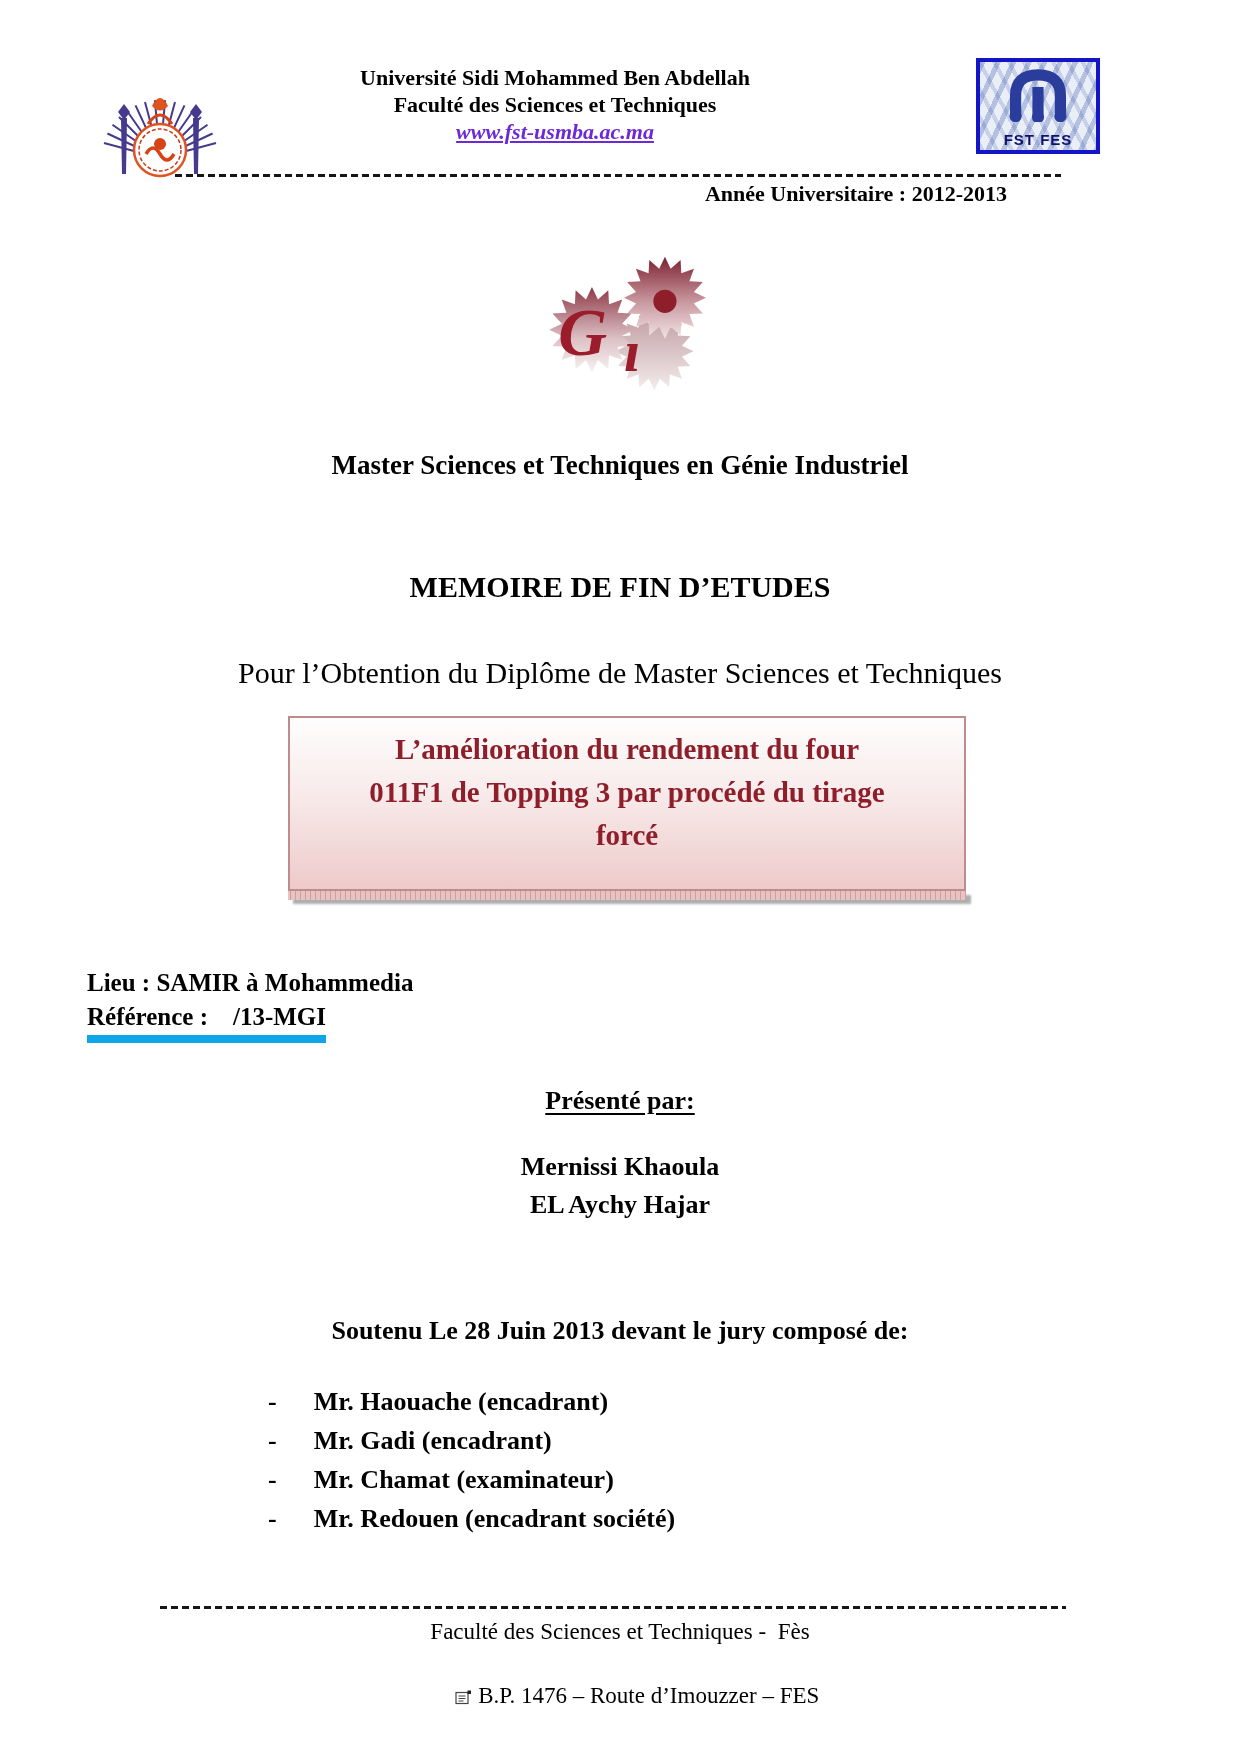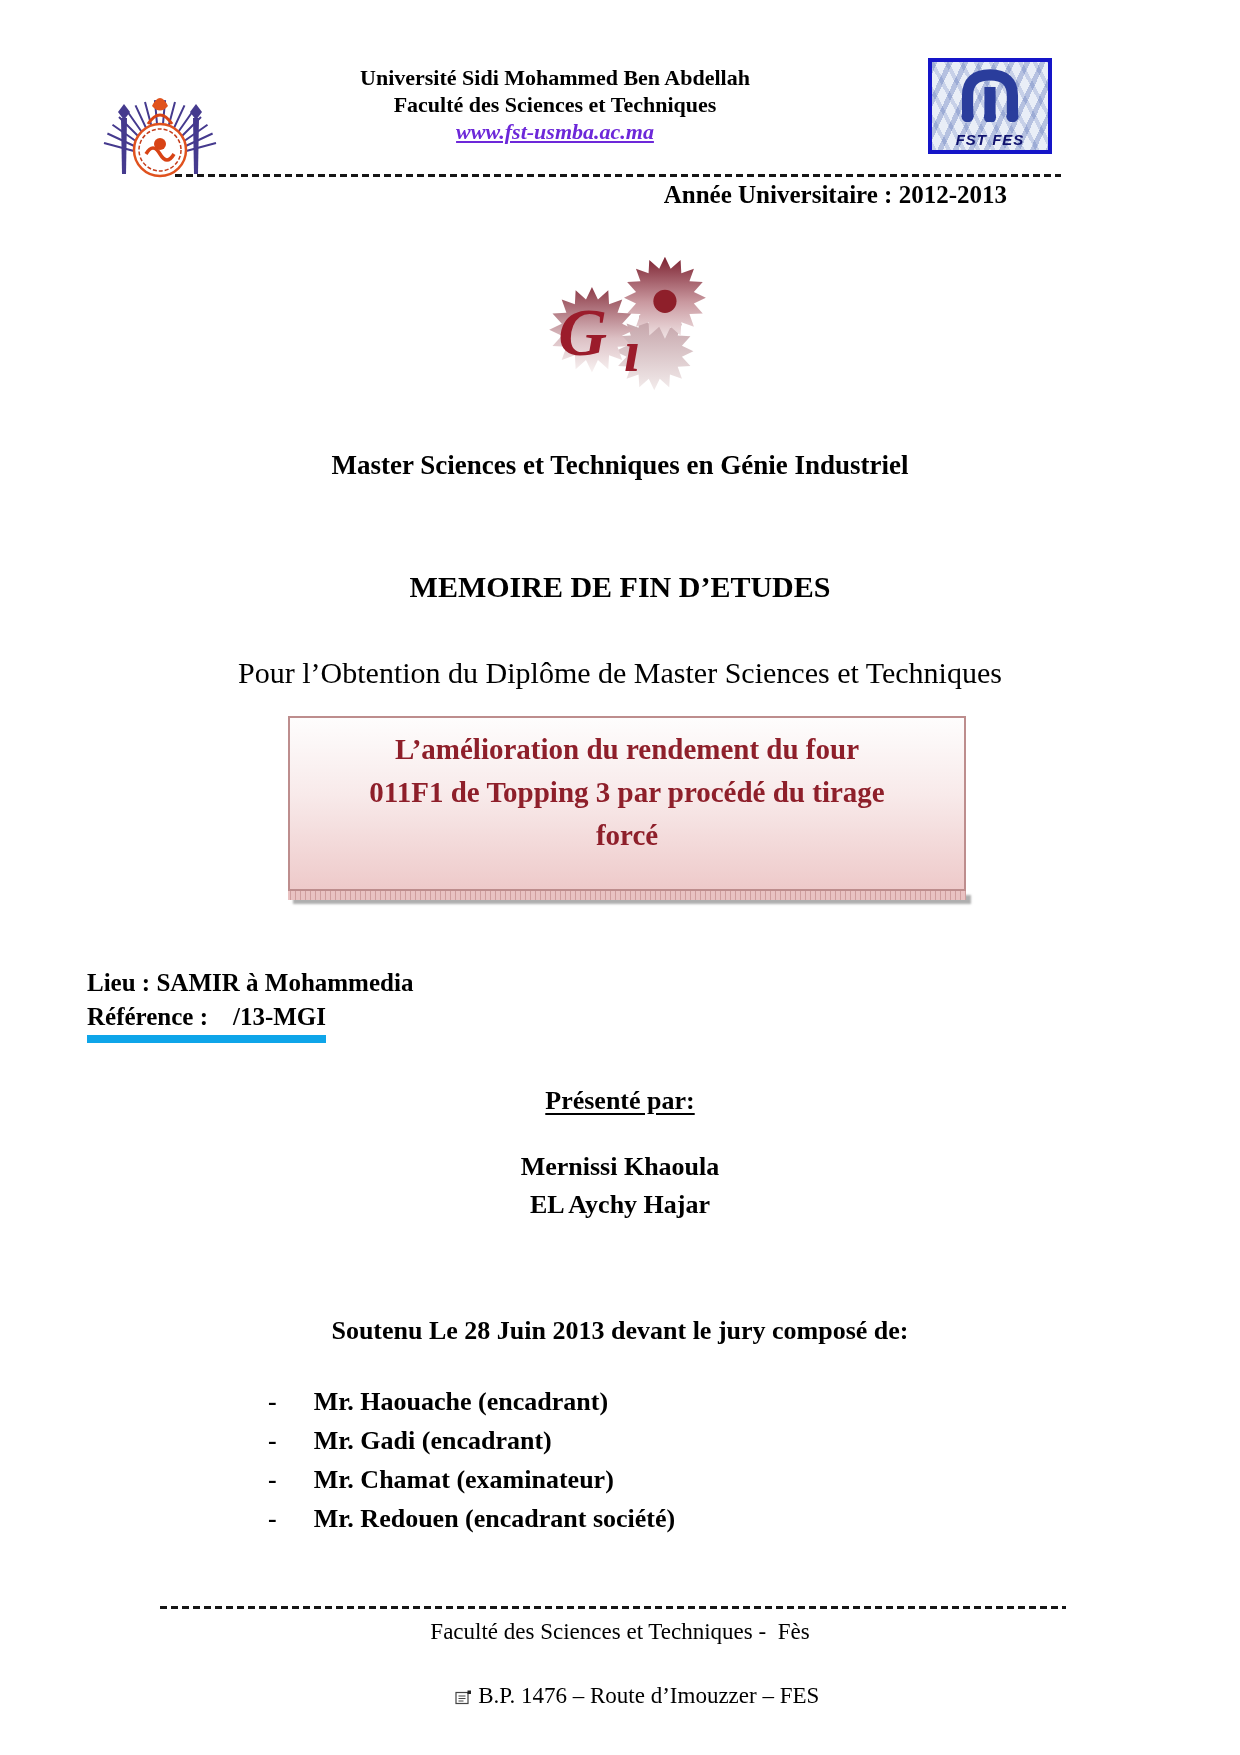--- a/index.html
+++ b/index.html
@@ -5,38 +5,38 @@
   html,body{margin:0;padding:0;background:#fff;}
   .page{position:relative;width:1240px;height:1755px;background:#ffffff;
         font-family:"Liberation Serif",serif;color:#000;overflow:hidden;}
 
   
   .emblem-logo{position:absolute;left:100px;top:60px;width:120px;height:118px;}
   .header-text{position:absolute;left:275px;top:64px;width:560px;text-align:center;}
   .header-text .h-line{font-size:22px;font-weight:bold;line-height:27px;}
   .header-text .h-site{font-size:22px;font-weight:bold;font-style:italic;
         color:#6d28d9;line-height:28px;text-decoration:underline;cursor:pointer;}
-  .fst-logo{position:absolute;left:928px;top:58px;width:116px;height:88px;
-        border:4px solid #1515c8;background:#e9eef7;font-style:italic;}
+  .fst-logo{position:absolute;left:976px;top:58px;width:116px;height:88px;
+        border:4px solid #1515c8;background:#e9eef7;}
   .fst-rays{position:absolute;inset:0;
         background:
          repeating-linear-gradient(115deg, rgba(45,75,165,.28) 0 5px, rgba(255,255,255,0) 5px 14px),
          repeating-linear-gradient(62deg, rgba(45,75,165,.18) 0 4px, rgba(255,255,255,0) 4px 13px);}
   .fst-mono{position:absolute;left:8px;top:2px;}
   .fst-label{position:absolute;left:0;right:0;bottom:2px;text-align:center;
         font-family:"Liberation Sans",sans-serif;font-size:15px;font-weight:bold;
         color:#10126e;letter-spacing:1px;}
 
   .rule{position:absolute;height:3px;
         background:repeating-linear-gradient(90deg,#161616 0 7px,transparent 7px 11px);}
   .rule-top{left:175px;top:174px;width:886px;}
   .rule-bottom{left:160px;top:1606px;width:906px;}
 
   .annee{position:absolute;left:0;right:233px;top:181px;text-align:right;
-        font-size:25px;font-weight:bold;}
+        font-size:22px;font-weight:bold;}
 
   
   .gi-logo{position:absolute;left:535px;top:255px;width:178px;height:138px;}
 
   
   .center-line{position:absolute;left:0;width:1240px;text-align:center;}
   .master{top:450px;font-size:27px;font-weight:bold;}
   .memoire{top:570px;font-size:30px;font-weight:bold;}
   .pour{top:631px;font-size:30px;margin-top:25px;}
 

